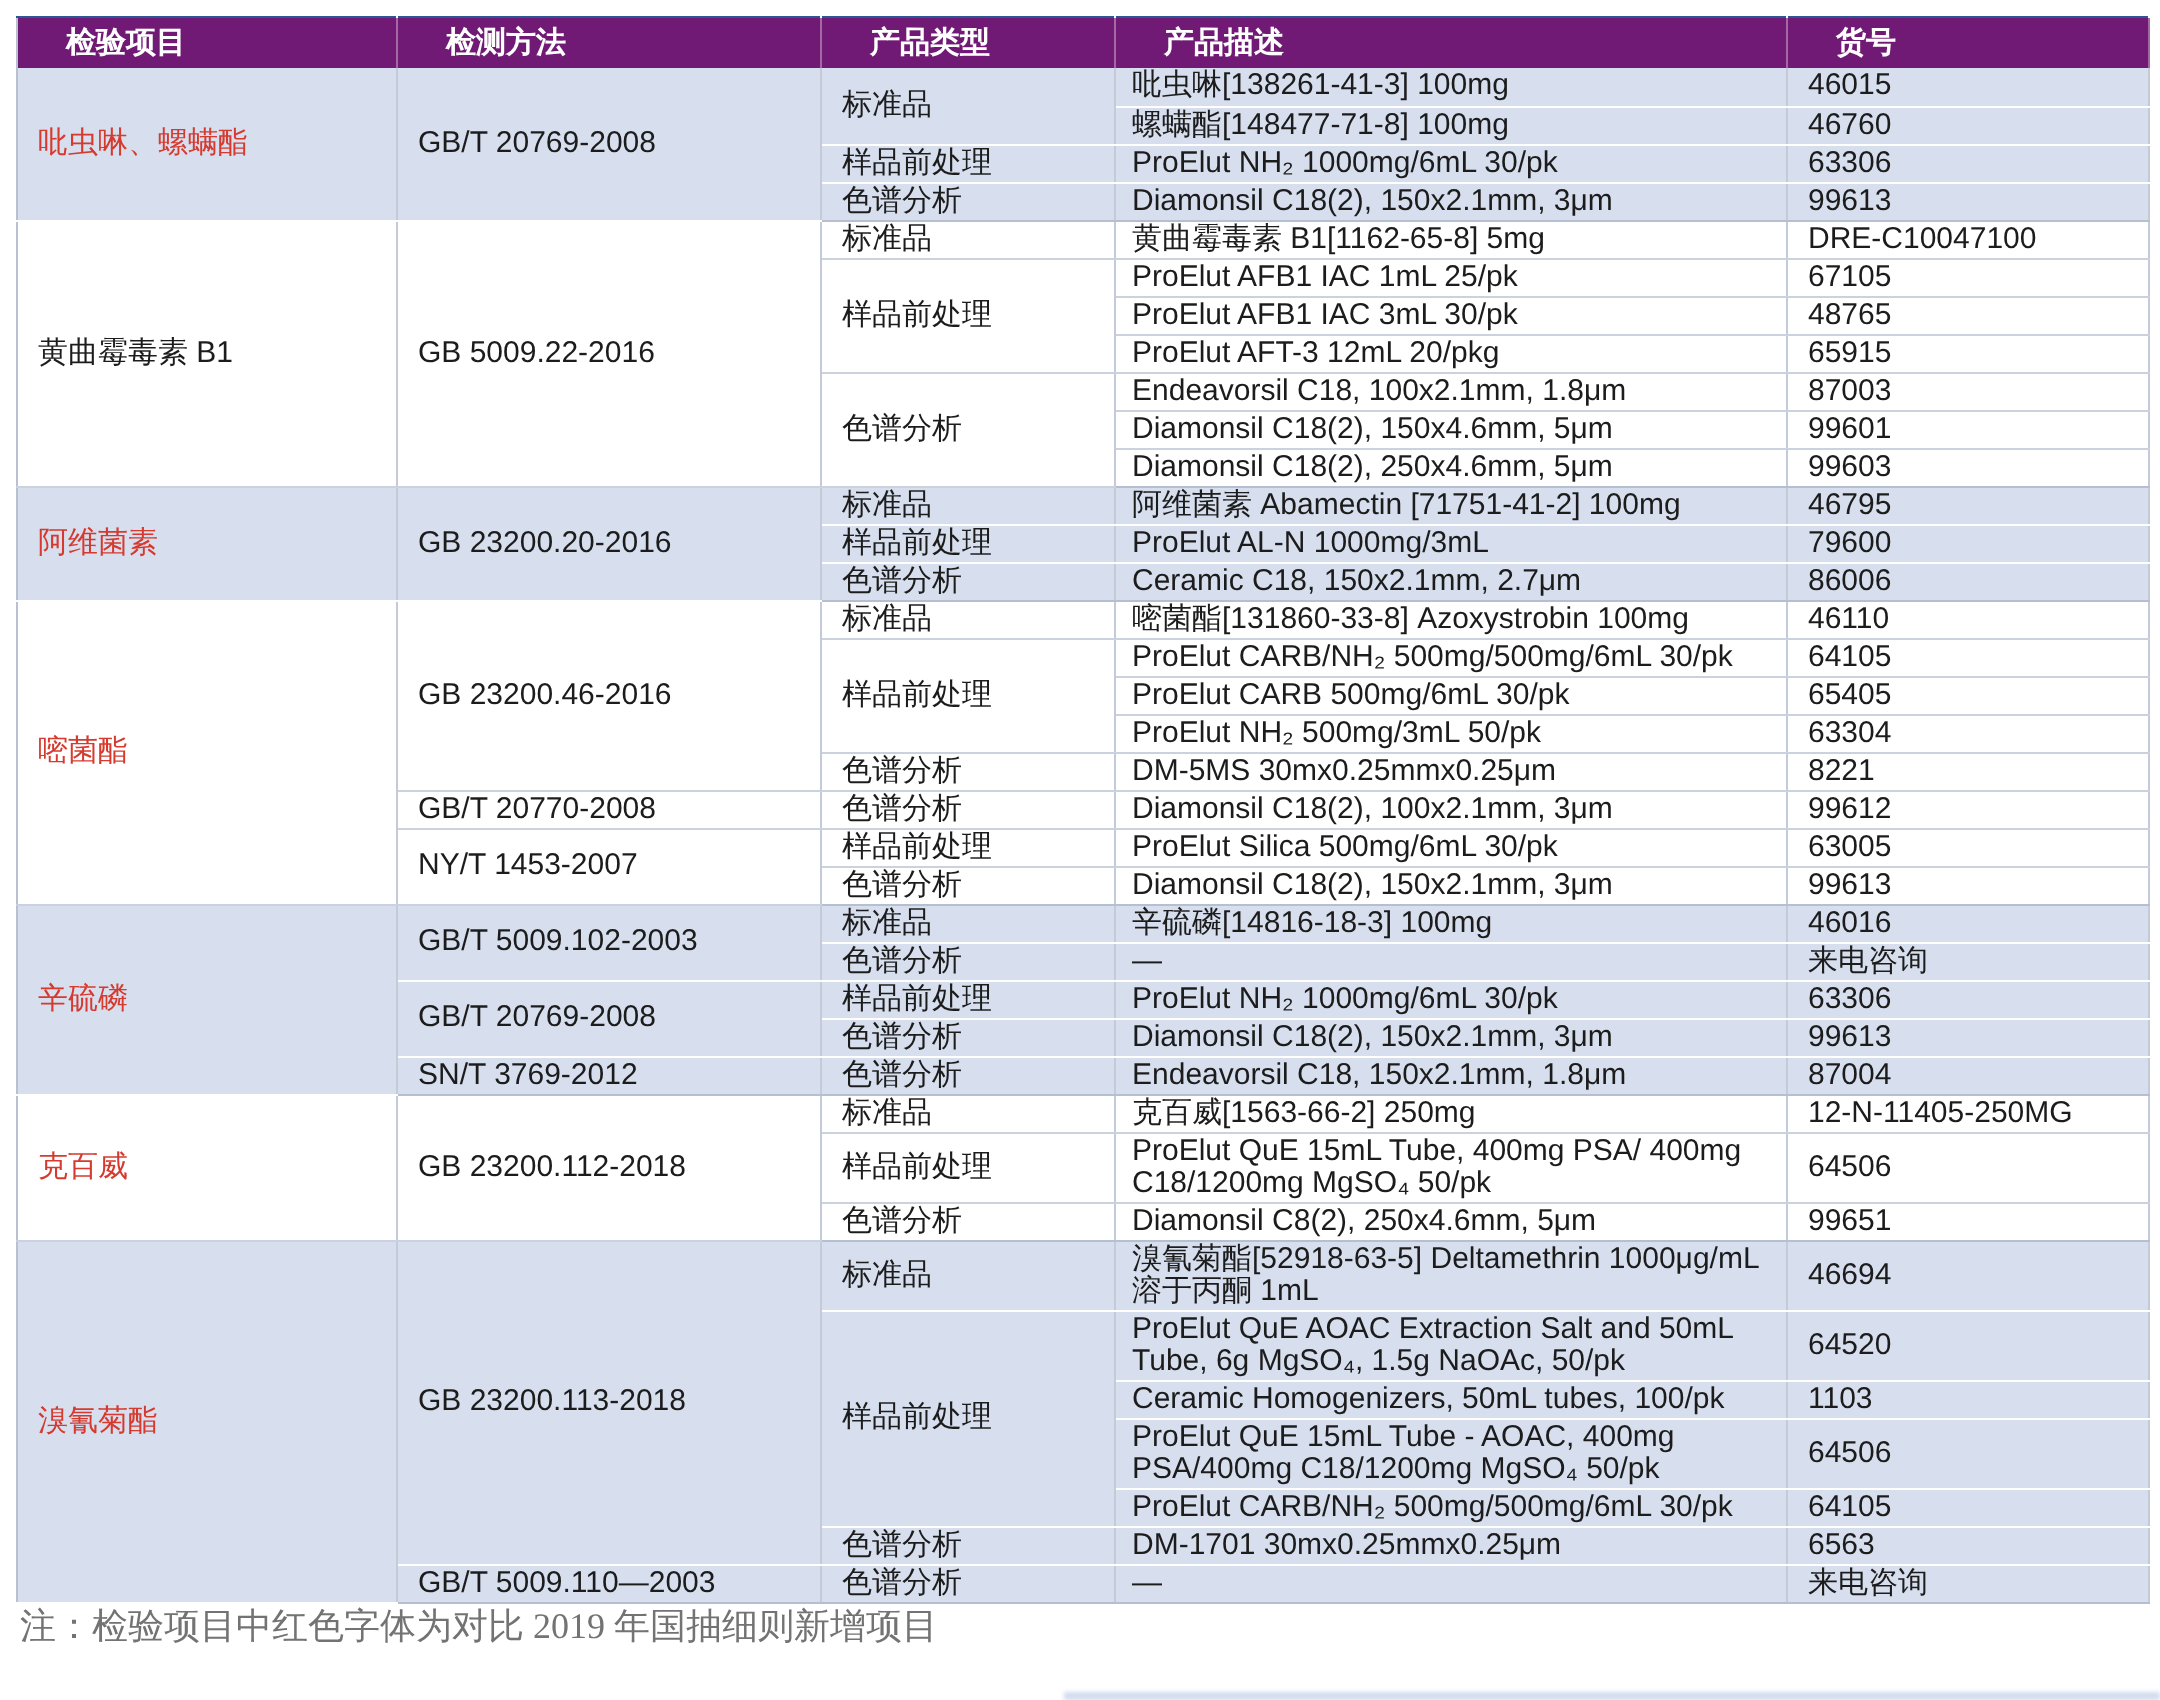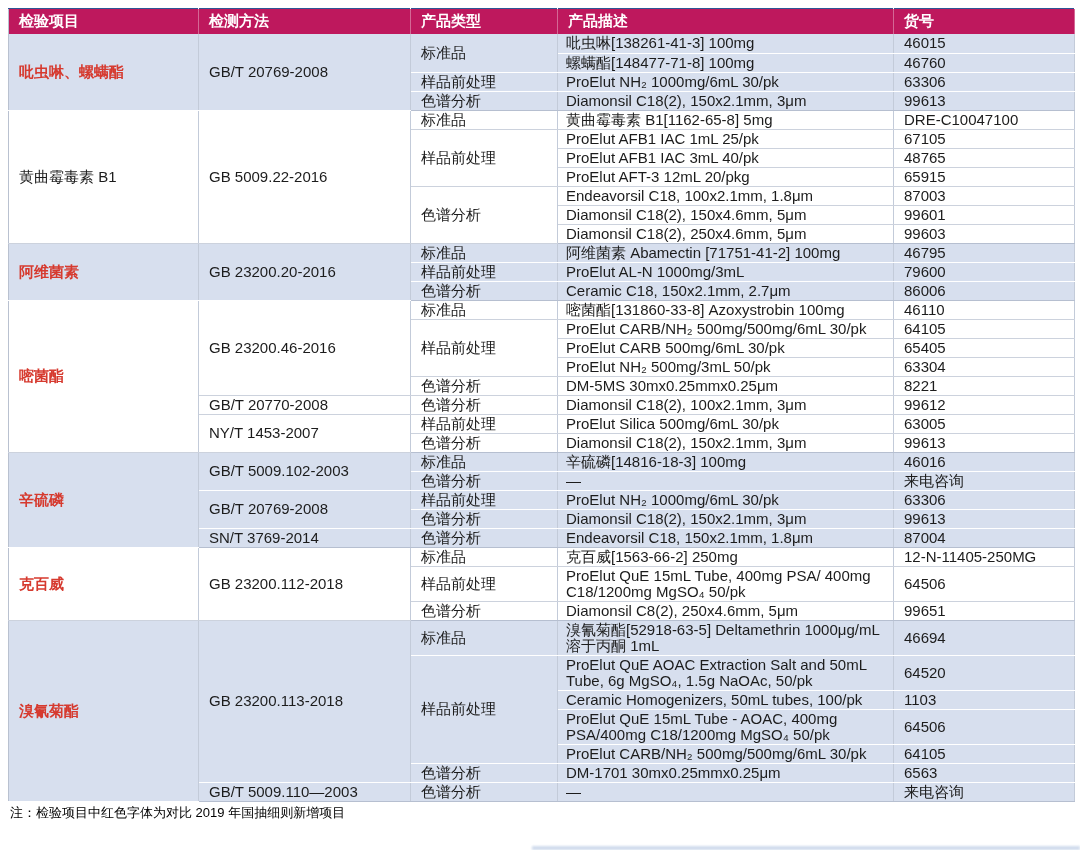--- a/index.html
+++ b/index.html
@@ -14,55 +14,56 @@
   .doc { padding: 8px 5px 0 8px; }
 
   table.catalog {
     border-collapse: collapse;
     table-layout: fixed;
     width: 1066px;
     border-left: 1px solid #b9c1d0;
     border-top: 1px solid #2e5596;
   }
   th {
-    background: #be185d;
+    background: #701a75;
     color: #ffffff;
     font-weight: bold;
     font-size: 15px;
     text-align: left;
-    padding: 3px 8px 3px 10px;
+    padding: 3px 8px 3px 24px;
     height: 22px;
     border-right: 1px solid rgba(255,255,255,0.35);
     box-sizing: border-box;
     white-space: nowrap;
   }
   td {
     font-size: 15px;
     line-height: 16px;
     padding: 1px 6px 1px 10px;
     height: 19px;
     box-sizing: border-box;
     vertical-align: middle;
     border-right: 1px solid #c3cbd9;
     border-bottom: 1px solid #ccd2dd;
     background: #ffffff;
     overflow: hidden;
   }
   tr.shaded td { background: #d7dfee; border-bottom-color: #ffffff; }
   tr.sec-end td { border-bottom-color: #b6bfd0 !important; }
   td.item-cell { font-size: 15px; }
-  td.red { color: #d63a2f; font-weight: bold; }
+  td.red { color: #d63a2f; }
   td.cat-cell { font-weight: normal; }
   td.desc-cell { padding-left: 8px; }
 
   .note {
     margin: 3px 0 0 2px;
-    font-size: 13px;
-    color: #000000;
+    font-size: 18px;
+    color: #737373;
     line-height: 16px;
+    font-family: Liberation Serif, serif;
   }
   .ghost-strip {
     position: absolute;
     left: 532px; right: 0; bottom: 0;
     height: 4px;
     background: #c9d6ea;
     filter: blur(1px);
     opacity: 0.85;
   }
 </style>
@@ -115,21 +116,21 @@
           <td class="type-cell">标准品</td>
           <td class="desc-cell">黄曲霉毒素 B1[1162-65-8] 5mg</td>
           <td class="cat-cell">DRE-C10047100</td>
         </tr>
         <tr>
           <td class="type-cell" rowspan="3">样品前处理</td>
           <td class="desc-cell">ProElut AFB1 IAC 1mL 25/pk</td>
           <td class="cat-cell">67105</td>
         </tr>
         <tr>
-          <td class="desc-cell">ProElut AFB1 IAC 3mL 40/pk</td>
+          <td class="desc-cell">ProElut AFB1 IAC 3mL 30/pk</td>
           <td class="cat-cell">48765</td>
         </tr>
         <tr>
           <td class="desc-cell">ProElut AFT-3 12mL 20/pkg</td>
           <td class="cat-cell">65915</td>
         </tr>
         <tr>
           <td class="type-cell" rowspan="3">色谱分析</td>
           <td class="desc-cell">Endeavorsil C18, 100x2.1mm, 1.8μm</td>
           <td class="cat-cell">87003</td>
@@ -218,21 +219,21 @@
           <td class="type-cell">样品前处理</td>
           <td class="desc-cell">ProElut NH₂ 1000mg/6mL 30/pk</td>
           <td class="cat-cell">63306</td>
         </tr>
         <tr class="shaded">
           <td class="type-cell">色谱分析</td>
           <td class="desc-cell">Diamonsil C18(2), 150x2.1mm, 3μm</td>
           <td class="cat-cell">99613</td>
         </tr>
         <tr class="shaded sec-end">
-          <td class="method-cell">SN/T 3769-2014</td>
+          <td class="method-cell">SN/T 3769-2012</td>
           <td class="type-cell">色谱分析</td>
           <td class="desc-cell">Endeavorsil C18, 150x2.1mm, 1.8μm</td>
           <td class="cat-cell">87004</td>
         </tr>
         <tr>
           <td class="item-cell red" rowspan="3">克百威</td>
           <td class="method-cell" rowspan="3">GB 23200.112-2018</td>
           <td class="type-cell">标准品</td>
           <td class="desc-cell">克百威[1563-66-2] 250mg</td>
           <td class="cat-cell">12-N-11405-250MG</td>

